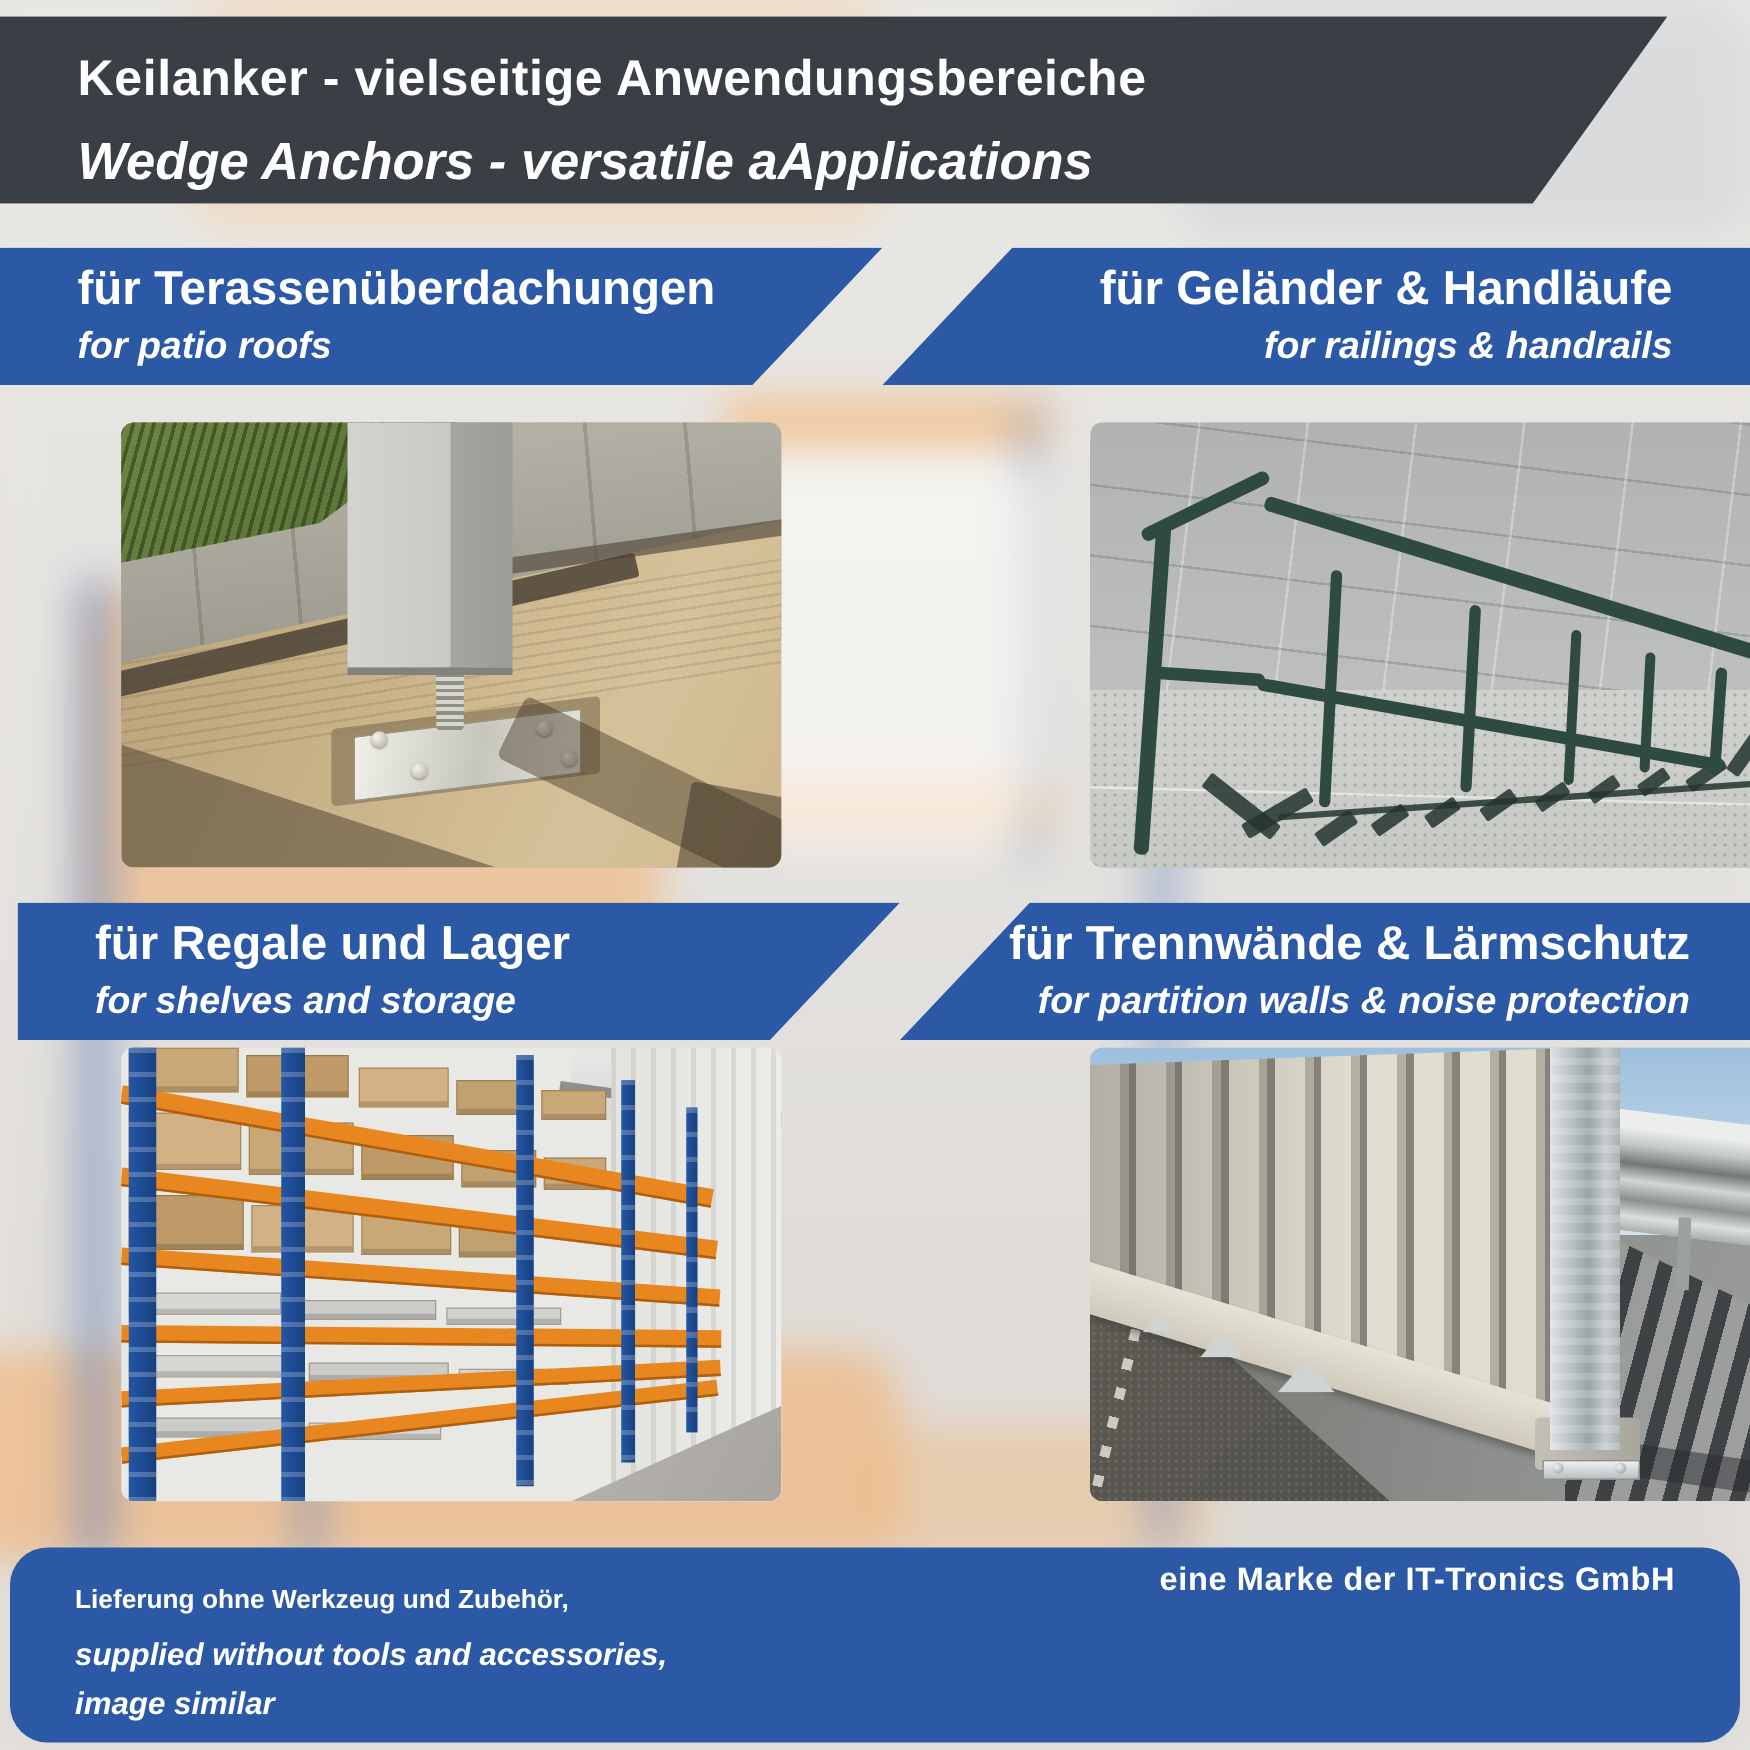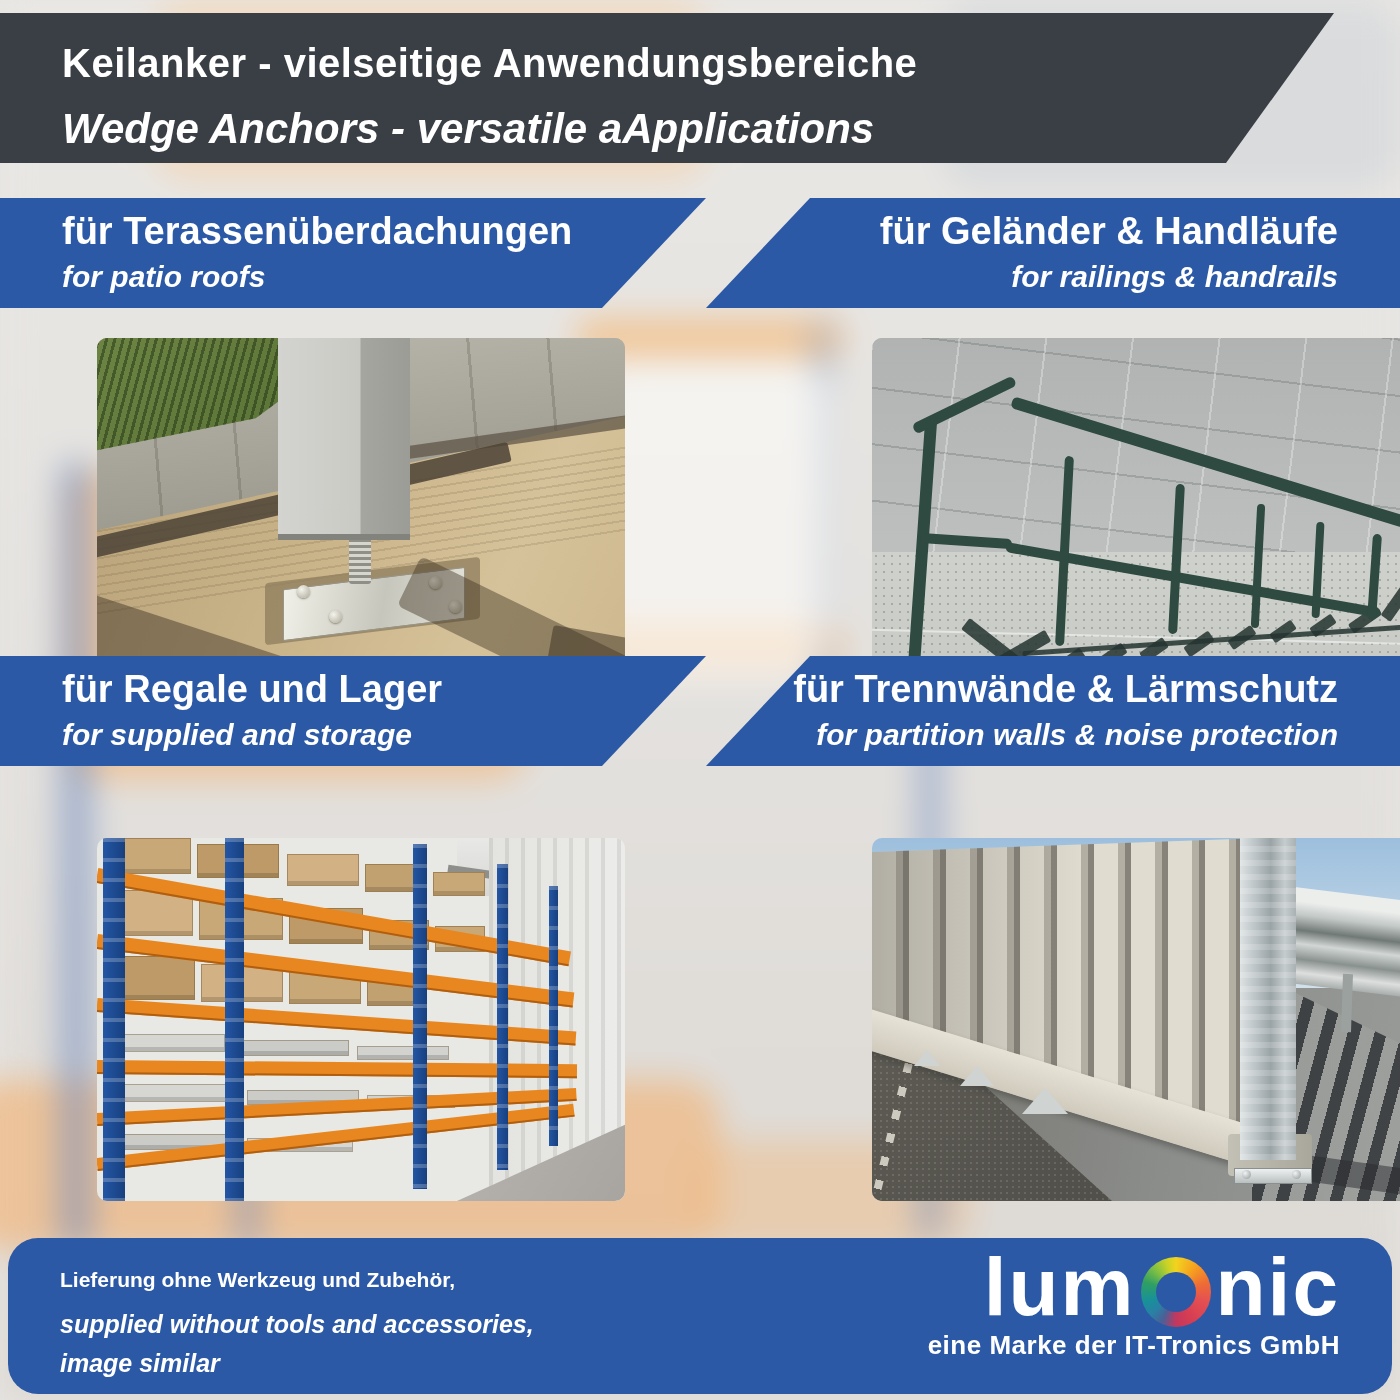--- a/index.html
+++ b/index.html
@@ -28,21 +28,21 @@
   .header{left:0;top:13px;width:1334px;height:150px;background:#3a3e45;
           clip-path:polygon(0 0,1334px 0,1226px 150px,0 150px);
           color:#fff;padding:0;z-index:3;}
   .header .title{position:absolute;left:62px;top:28px;font-size:40px;font-weight:700;letter-spacing:.5px;}
   .header .subtitle{position:absolute;left:62px;top:92px;font-size:42px;font-weight:600;font-style:italic;}
 
   
   .ribbon{height:110px;background:#2c59a6;color:#fff;z-index:3;}
   .rib-left{left:0;width:706px;clip-path:polygon(0 0,706px 0,602px 110px,0 110px);}
   .rib-right{left:706px;width:694px;clip-path:polygon(104px 0,694px 0,694px 110px,0 110px);}
-  .row1{top:198px;} .row2{top:656px;}
+  .row1{top:198px;} .row2{top:722px;margin-left:14px;}
   .rib-de{position:absolute;left:62px;top:12px;font-size:38px;font-weight:700;}
   .rib-en{position:absolute;left:62px;top:62px;font-size:30px;font-weight:700;font-style:italic;}
   .rib-right .rib-de{left:auto;right:62px;text-align:right;}
   .rib-right .rib-en{left:auto;right:62px;text-align:right;}
 
   
   .photo{border-radius:10px;overflow:hidden;z-index:2;}
   .photo div{position:absolute;}
   .p1{left:57px;top:322px;width:528px;height:356px;background:#c3ad8a;}
   .p2{left:832px;top:322px;width:546px;height:356px;background:#b4b7b6;}
@@ -212,21 +212,21 @@
   <div class="abs ribbon rib-right row1">
     <div class="rib-de">für Geländer &amp; Handläufe</div>
     <div class="rib-en">for railings &amp; handrails</div>
   </div>
   <div class="abs ribbon rib-left row1">
     <div class="rib-de">für Terassenüberdachungen</div>
     <div class="rib-en">for patio roofs</div>
   </div>
   <div class="abs ribbon rib-left row2">
     <div class="rib-de">für Regale und Lager</div>
-    <div class="rib-en">for supplied and storage</div>
+    <div class="rib-en">for shelves and storage</div>
   </div>
   <div class="abs ribbon rib-right row2">
     <div class="rib-de">für Trennwände &amp; Lärmschutz</div>
     <div class="rib-en">for partition walls &amp; noise protection</div>
   </div>
 
   <figure class="abs photo p1">
     <div class="p1-curb"></div>
     <div class="p1-grass"></div>
     <div class="p1-slab"></div>
@@ -338,22 +338,17 @@
   </figure>
 
   <footer class="abs footer">
     <div class="notes">
       <div class="note-de">Lieferung ohne Werkzeug und Zubehör,</div>
       <div class="note-gap"></div>
       <div class="note-en">supplied without tools and accessories,</div>
       <div class="note-en">image similar</div>
     </div>
     <div class="brand">
-      <div class="logo">
-        <span>lum</span>
-        <span class="logo-ring"></span>
-        <span>nic</span>
-      </div>
       <div class="tagline">eine Marke der IT-Tronics GmbH</div>
     </div>
   </footer>
 
 </div>
 
 </body></html>

